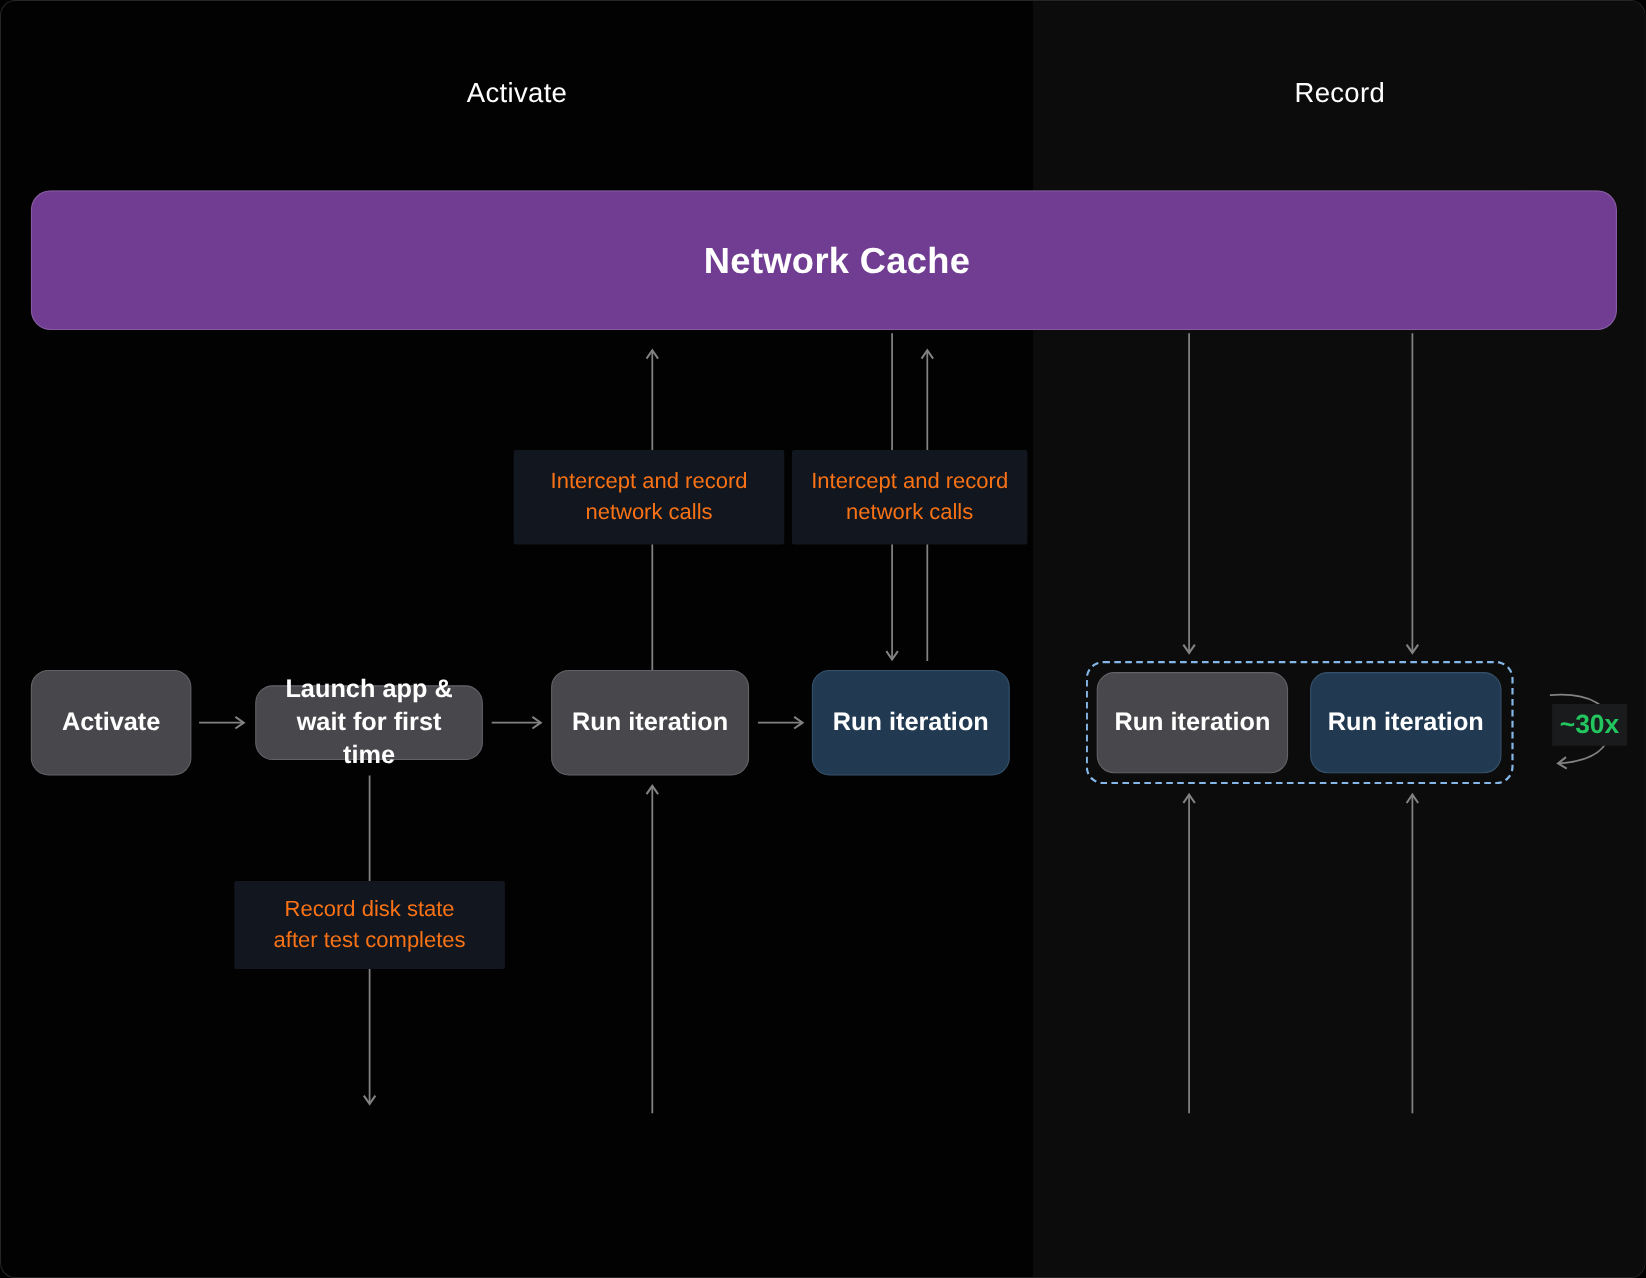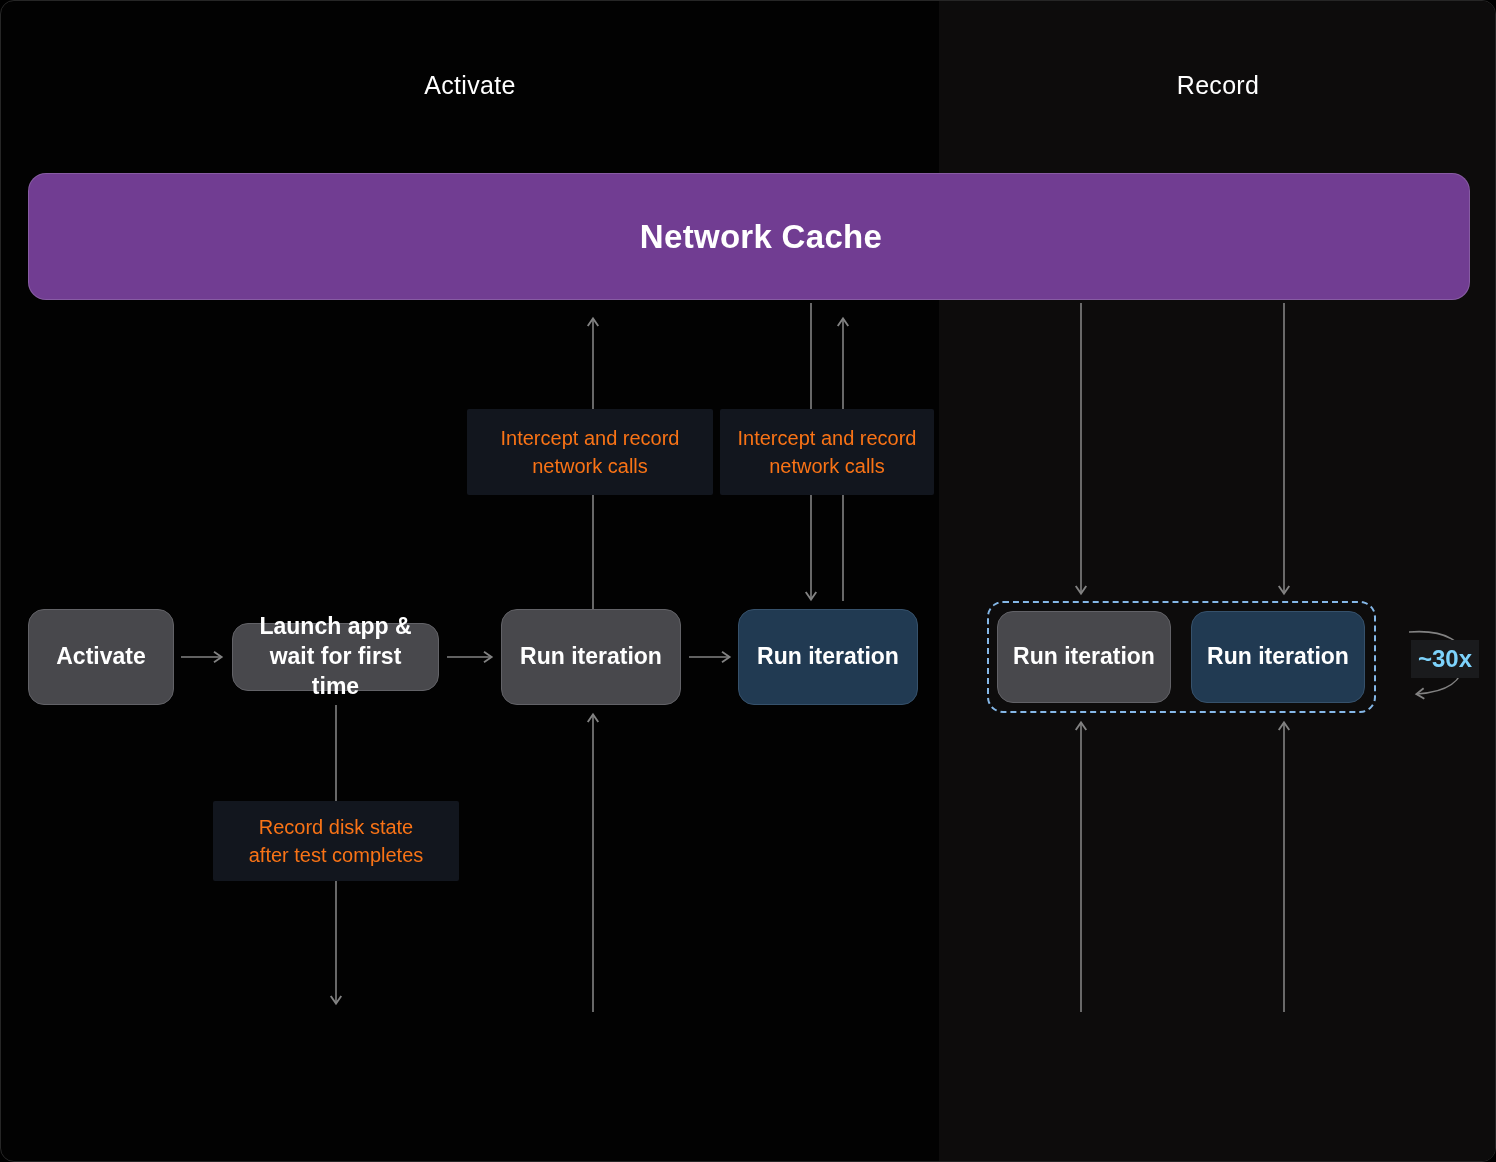--- a/index.html
+++ b/index.html
@@ -51,21 +51,21 @@
     color:#f97316;font-size:20px;font-weight:500;line-height:1.42;
     white-space:pre-line;
   }
   .annotation.intercept1{left:466px;top:408px;width:246px;height:86px;}
   .annotation.intercept2{left:719px;top:408px;width:214px;height:86px;}
   .annotation.record-disk{left:212px;top:800px;width:246px;height:80px;}
   .arrows{position:absolute;left:0;top:0;z-index:2;}
   .loop-label{
     position:absolute;left:1410px;top:639px;width:68px;height:38px;z-index:3;
     background:#1a1b1d;display:flex;align-items:center;justify-content:center;
-    color:#7dd3fc;font-size:24px;font-weight:600;
+    color:#22c55e;font-size:24px;font-weight:600;
   }
 </style>
 </head>
 <body>
 
 <div class="canvas">
 
   <div class="running-bg"></div>
 
   <div class="section-label preparing">Activate</div>

